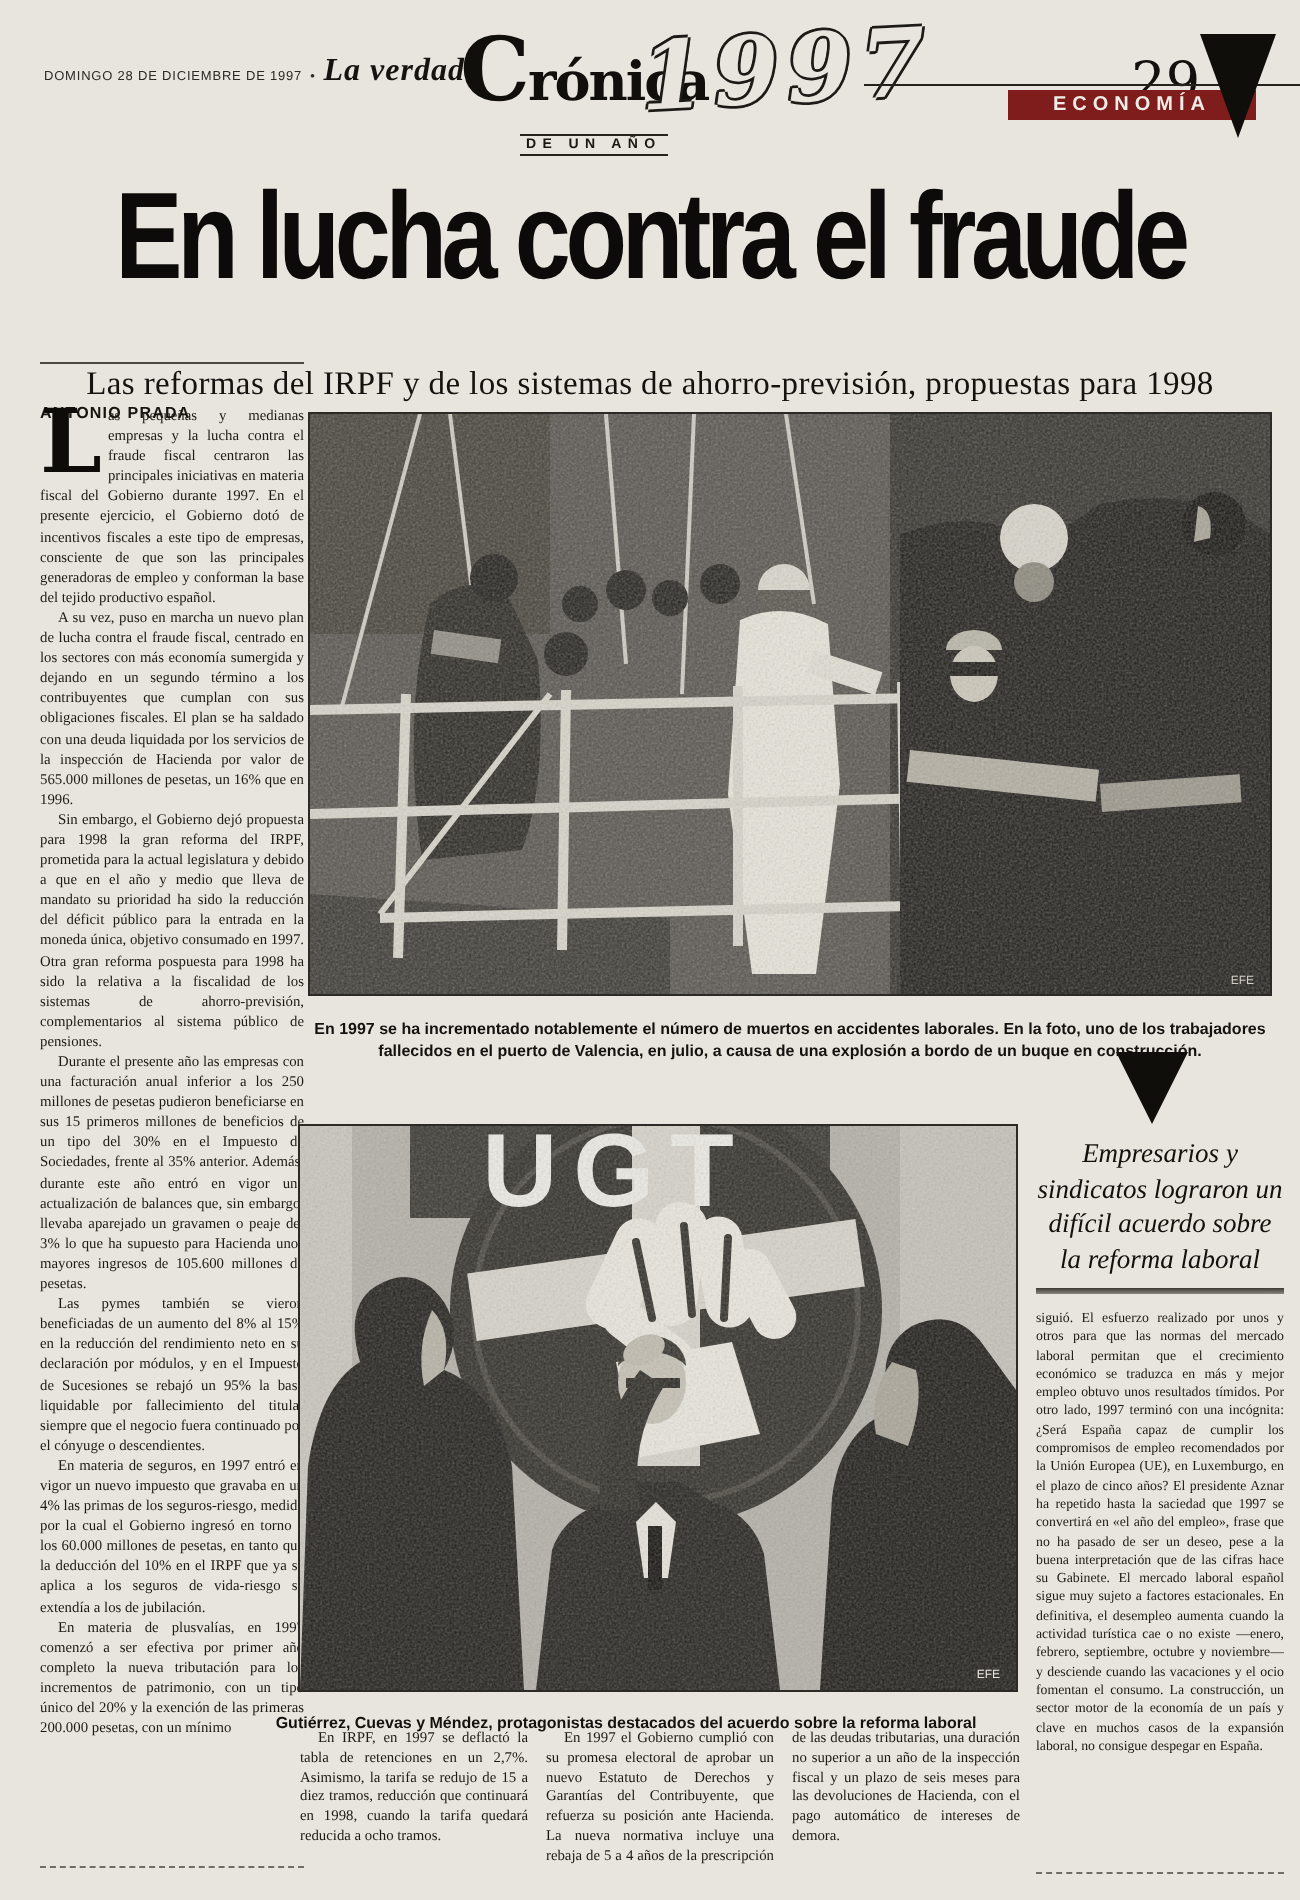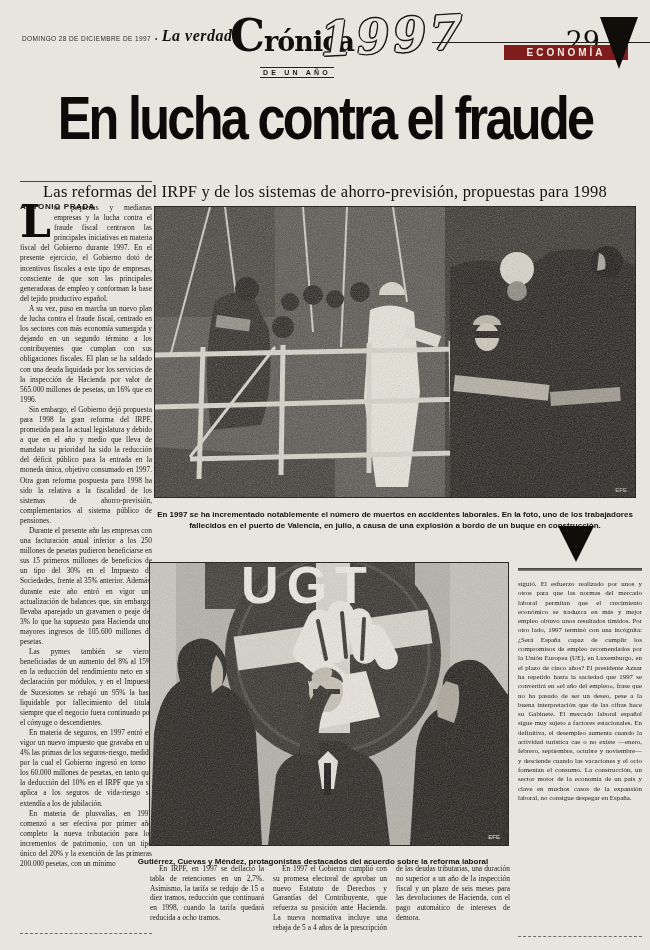--- a/index.html
+++ b/index.html
@@ -236,18 +236,19 @@
 <p class="abs caption caption2">Gutiérrez, Cuevas y Méndez, protagonistas destacados del acuerdo sobre la reforma laboral</p>
 
 <div class="abs bottom-cols">
   <p>En IRPF, en 1997 se deflactó la tabla de retenciones en un 2,7%. Asimismo, la tarifa se redujo de 15 a diez tramos, reducción que continuará en 1998, cuando la tarifa quedará reducida a ocho tramos.</p>
   <p>En 1997 el Gobierno cumplió con su promesa electoral de aprobar un nuevo Estatuto de Derechos y Garantías del Contribuyente, que refuerza su posición ante Hacienda. La nueva normativa incluye una rebaja de 5 a 4 años de la prescripción de las deudas tributarias, una duración no superior a un año de la inspección fiscal y un plazo de seis meses para las devoluciones de Hacienda, con el pago automático de intereses de demora.</p>
 
 </div>
 
 <div class="abs sidebar">
   <div class="sidebar-tri"></div>
+  <div class="pull-quote">Empresarios y sindicatos lograron un difícil acuerdo sobre la reforma laboral</div>
   <div class="quote-rule"></div>
   <div class="sidebar-text">
     <p>siguió. El esfuerzo realizado por unos y otros para que las normas del mercado laboral permitan que el crecimiento económico se traduzca en más y mejor empleo obtuvo unos resultados tímidos. Por otro lado, 1997 terminó con una incógnita: ¿Será España capaz de cumplir los compromisos de empleo recomendados por la Unión Europea (UE), en Luxemburgo, en el plazo de cinco años? El presidente Aznar ha repetido hasta la saciedad que 1997 se convertirá en «el año del empleo», frase que no ha pasado de ser un deseo, pese a la buena interpretación que de las cifras hace su Gabinete. El mercado laboral español sigue muy sujeto a factores estacionales. En definitiva, el desempleo aumenta cuando la actividad turística cae o no existe —enero, febrero, septiembre, octubre y noviembre— y desciende cuando las vacaciones y el ocio fomentan el consumo. La construcción, un sector motor de la economía de un país y clave en muchos casos de la expansión laboral, no consigue despegar en España.</p>
   </div>
 </div>
 <div class="abs sidebar-end-rule"></div>
 
 </body></html>

